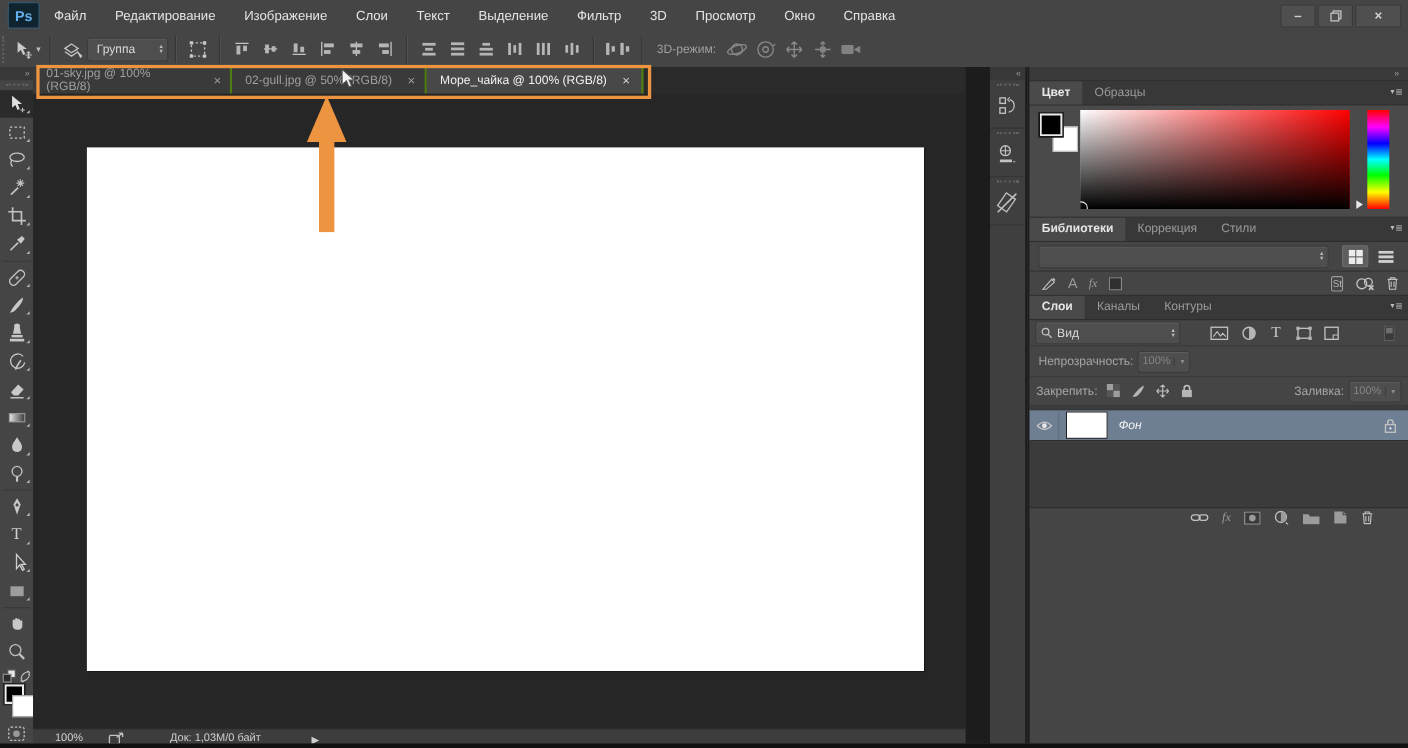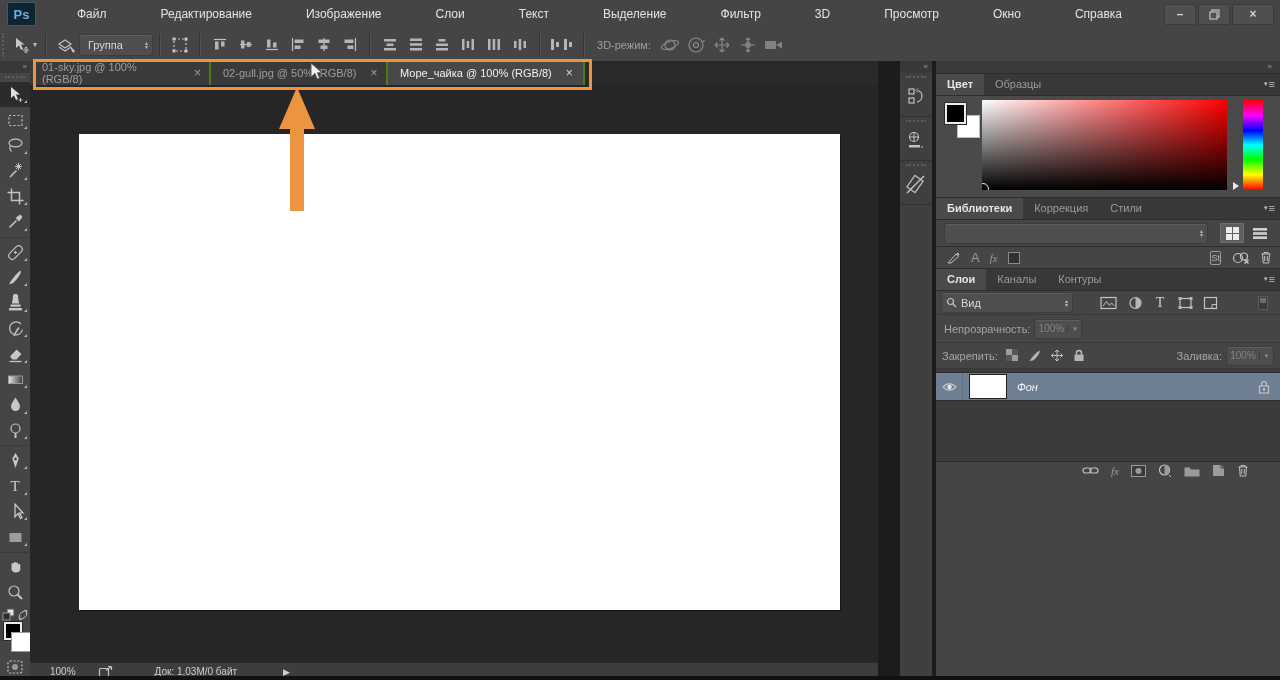--- a/index.html
+++ b/index.html
@@ -5,21 +5,21 @@
   html,body{margin:0;padding:0;background:#111;}
   #app{position:relative;width:1280px;height:676px;background:#454545;overflow:hidden;
        font-family:"Liberation Sans",sans-serif;color:#d6d6d6;-webkit-user-select:none;}
   svg.ic{stroke:#c2c2c2;fill:none;stroke-width:1.2;}
   
   #menubar{position:absolute;left:0;top:0;width:1280px;height:28px;background:#454545;
            border-bottom:1px solid #363636;display:flex;align-items:center;}
   #pslogo{width:27px;height:22px;margin-left:7px;background:#10242f;border:1px solid #355a74;
           border-radius:2px;color:#64b1ef;font-weight:bold;font-size:13px;display:flex;
           align-items:center;justify-content:center;}
-  .mi{padding:0 13px;font-size:12px;color:#e4e4e4;line-height:28px;cursor:default;margin-left:28px;}
+  .mi{padding:0 13px;font-size:12px;color:#e4e4e4;line-height:28px;cursor:default;}
   #winctl{margin-left:auto;display:flex;gap:2px;margin-right:6px;}
   .wbtn{width:30px;height:19px;background:#4f4f4f;border:1px solid #3a3a3a;border-radius:2px;
         color:#d2d2d2;font-size:12px;font-weight:bold;display:flex;align-items:center;justify-content:center;}
   .wbtn.wide{width:40px;}
   
   #optionsbar{position:absolute;left:0;top:28px;width:1280px;height:33px;background:#454545;
               border-bottom:1px solid #2a2a2a;display:flex;align-items:center;}
   .obgrip{width:5px;height:24px;margin-left:2px;border-left:2px dotted #5e5e5e;}
   .ob-btn{height:24px;min-width:22px;display:flex;align-items:center;justify-content:center;margin:0 2px;}
   .sep{width:1px;height:24px;background:#353535;border-right:1px solid #525252;margin:0 6px;}

